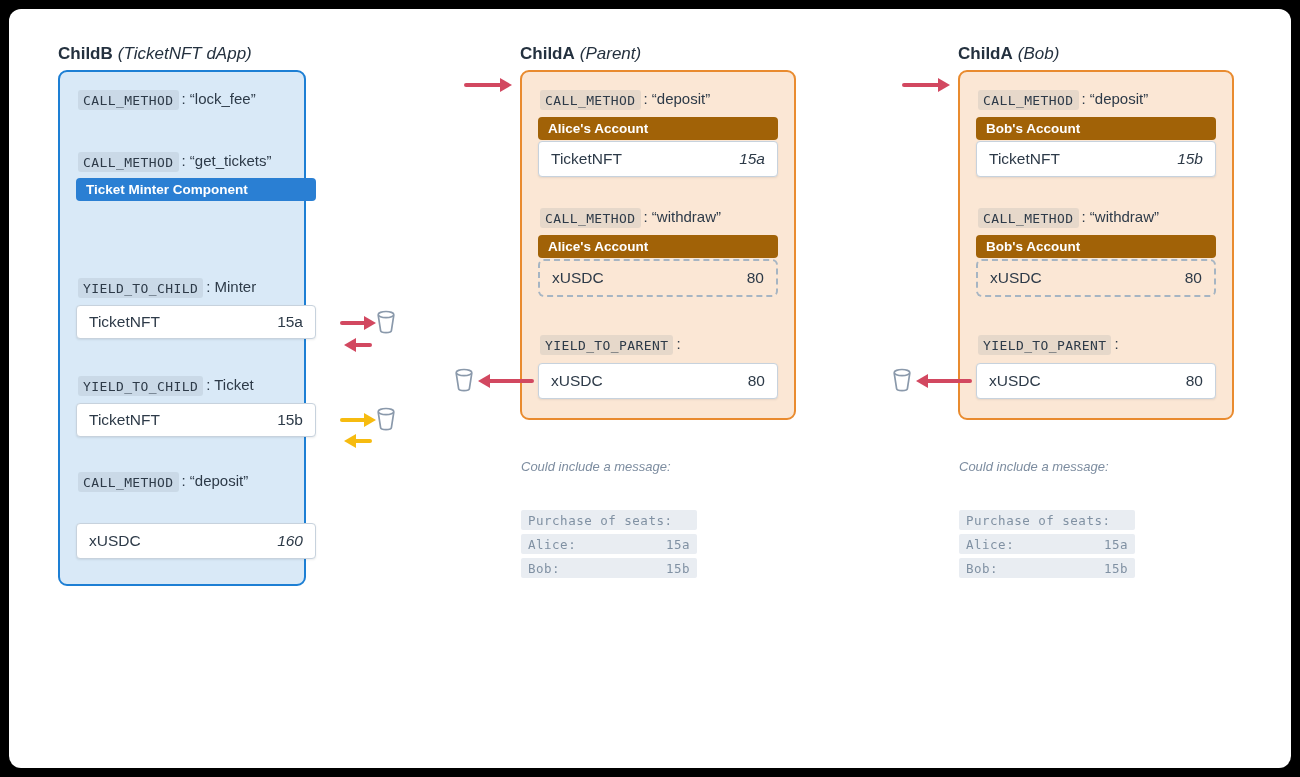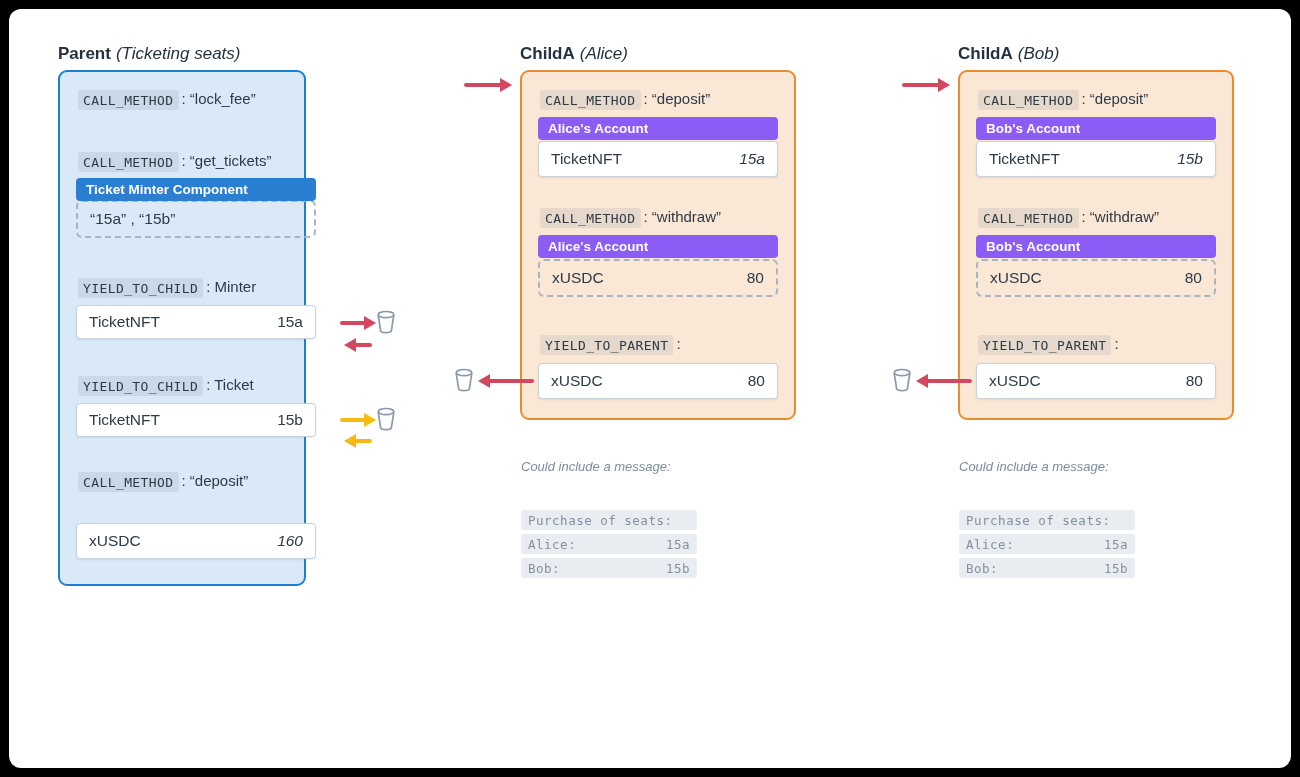--- a/index.html
+++ b/index.html
@@ -20,21 +20,21 @@
   .panel.orange{border:2px solid #e98b2f;background:#fbe7d5;}
 
   .instr{position:absolute;left:18px;white-space:nowrap;font-size:15px;color:#2d3a48;}
   .kw{font-family:"DejaVu Sans Mono",monospace;font-size:13px;letter-spacing:.4px;
     background:rgba(125,135,150,0.16);padding:2.5px 5px;border-radius:3px;color:#2d3a48;}
   .val{margin-left:3px;}
 
   .badge{position:absolute;left:16px;width:240px;box-sizing:border-box;color:#fff;
     font-weight:bold;font-size:13.5px;padding:4px 10px;border-radius:4px;z-index:2;
     white-space:nowrap;}
-  .badge.gray{background:#8b5cf6;}
+  .badge.gray{background:#a16207;}
   .badge.blue{background:#2a7fd3;}
 
   .bucket-box{position:absolute;left:16px;width:240px;height:34px;box-sizing:border-box;
     background:#fff;border:1px solid #c7d2dd;border-radius:4px;display:flex;
     justify-content:space-between;align-items:center;padding:0 12px;font-size:15.5px;
     color:#2d3a48;box-shadow:0 1px 2px rgba(45,58,72,.10);z-index:1;}
   .bucket-box.dashed{background:transparent;border:2px dashed #a6b5c3;border-radius:6px;
     box-shadow:none;}
   .amt.it{font-style:italic;}
 
@@ -47,36 +47,33 @@
 
   .abs{position:absolute;}
 </style>
 </head>
 <body>
 
 <div class="canvas"></div>
 <div class="content">
 
   <div class="title" style="left:58px;top:44px;">
-    <span class="name">Parent</span><span class="sub">(Ticketing seats)</span>
+    <span class="name">ChildB</span><span class="sub">(TicketNFT dApp)</span>
   </div>
 
   <div class="panel blue" style="left:58px;top:70px;width:248px;height:516px;">
 
     <div class="instr" style="top:18px;">
       <span class="kw">CALL_METHOD</span><span class="val">: “lock_fee”</span>
     </div>
 
     <div class="instr" style="top:80px;">
       <span class="kw">CALL_METHOD</span><span class="val">: “get_tickets”</span>
     </div>
     <div class="badge blue" style="top:106px;">Ticket Minter Component</div>
-    <div class="bucket-box dashed" style="top:128px;height:38px;justify-content:flex-start;">
-      <span>“15a” , “15b”</span>
-    </div>
 
     <div class="instr" style="top:206px;">
       <span class="kw">YIELD_TO_CHILD</span><span class="val">: Minter</span>
     </div>
     <div class="bucket-box" style="top:233px;">
       <span>TicketNFT</span>
       <span class="amt">15a</span>
     </div>
 
     <div class="instr" style="top:304px;">
@@ -129,21 +126,21 @@
       </svg>
   </div>
   <div class="abs" style="left:344px;top:434px;">
     <svg width="28" height="14" viewBox="0 0 28 14">
         <rect x="10" y="5" width="18" height="4" rx="2" fill="#f6bb10"></rect>
         <path d="M12 0 L0 7 L12 14 Z" fill="#f6bb10"></path>
       </svg>
   </div>
 
   <div class="title" style="left:520px;top:44px;">
-    <span class="name">ChildA</span><span class="sub">(Alice)</span>
+    <span class="name">ChildA</span><span class="sub">(Parent)</span>
   </div>
 
   <div class="abs" style="left:464px;top:78px;">
     <svg width="48" height="14" viewBox="0 0 48 14">
         <rect x="0" y="5" width="38" height="4" rx="2" fill="#d24860"></rect>
         <path d="M36 0 L48 7 L36 14 Z" fill="#d24860"></path>
       </svg>
   </div>
 
   <div class="panel orange" style="left:520px;top:70px;width:276px;height:350px;">

